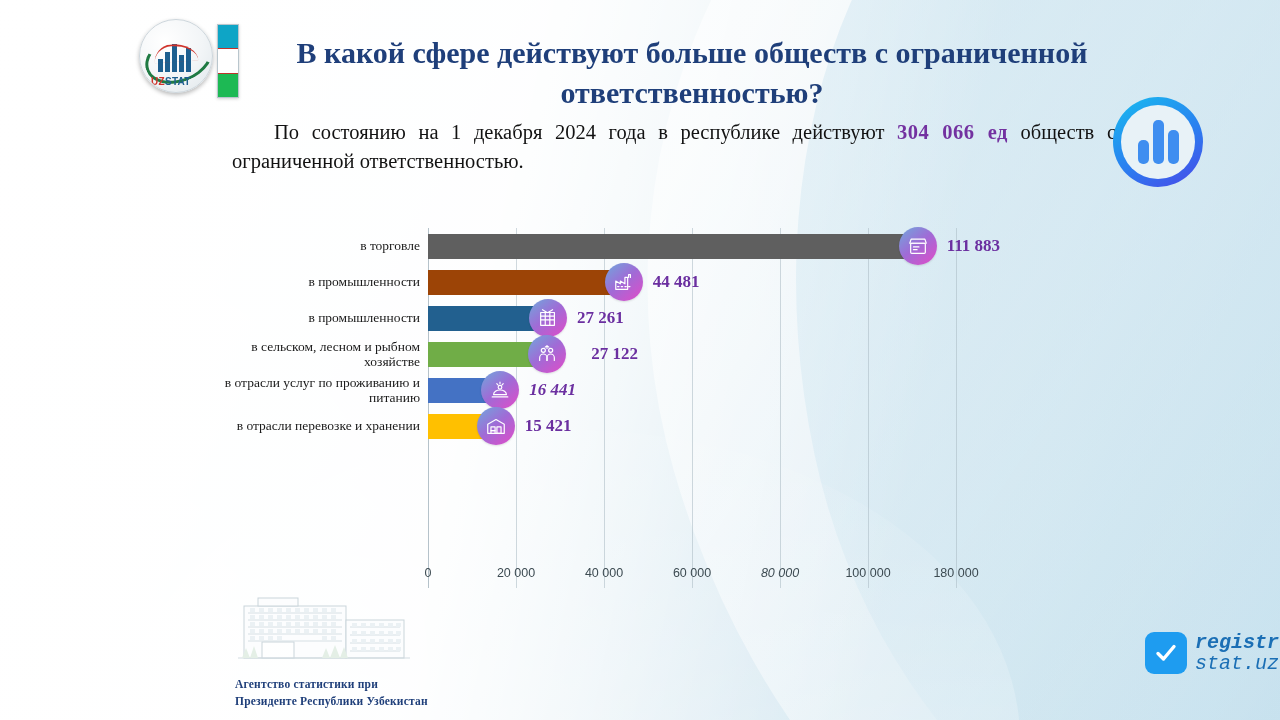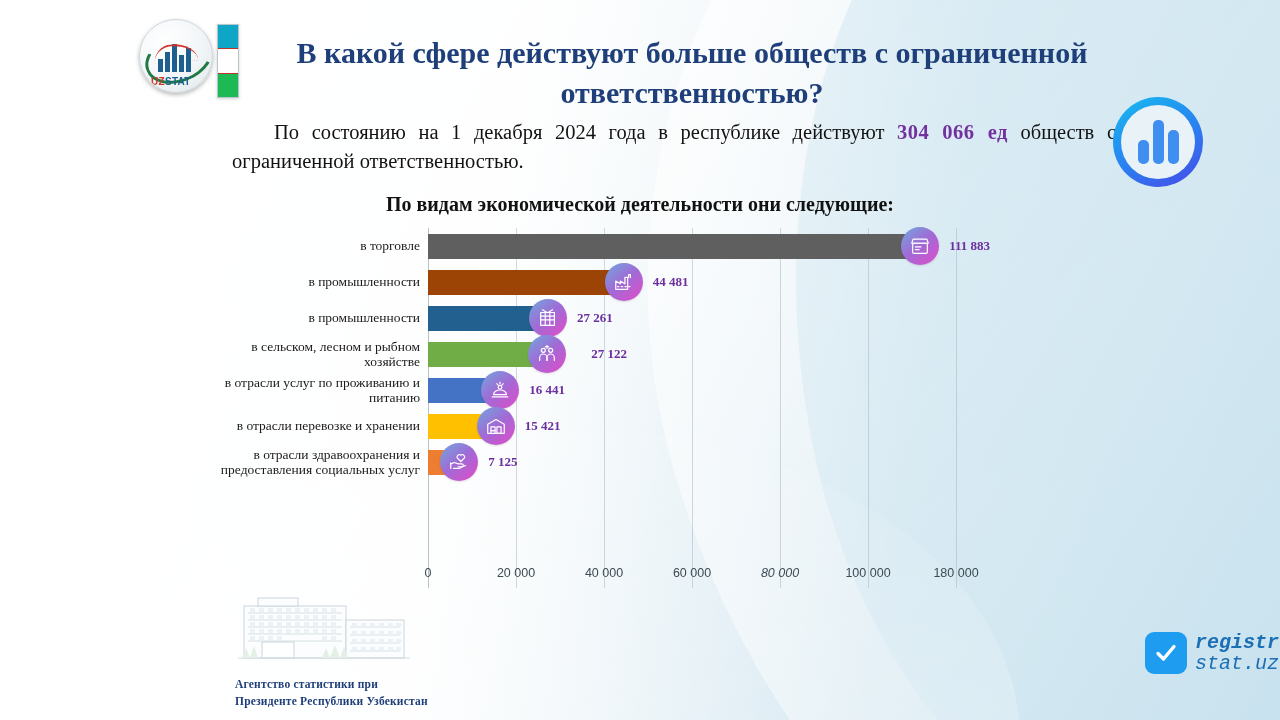--- a/index.html
+++ b/index.html
@@ -258,21 +258,21 @@
     flex: 0 0 auto;
     position: relative;
     z-index: 3;
     box-shadow: 0 1px 2px rgba(0,0,0,.12);
   }
   .badge svg { display: block; }
   .val {
     margin-left: 10px;
     font-family: "Liberation Serif", serif;
     font-weight: bold;
-    font-size: 13px;
+    font-size: 17px;
     color: #6b2fa0;
     white-space: nowrap;
     text-align: right;
   }
   .xaxis {
     position: absolute;
     left: 228px; right: 0;
     bottom: 0;
     height: 26px;
   }
@@ -368,21 +368,20 @@
   <div class="lede"><span>По состоянию на 1 декабря 2024 года в республике действуют </span><span class="hl">304 066 ед</span><span> обществ с ограниченной ответственностью.</span></div>
 
   <div class="round-chart-icon">
     <div class="rci-bars">
       <i style="height:24px"></i>
         <i style="height:44px"></i>
         <i style="height:34px"></i>
     </div>
   </div>
 
-  <div class="section-head">По видам экономической деятельности они следующие:</div>
 
   <div id="chart">
     <div class="plot">
       <div id="gridlines">
           <div class="gridline" style="left: 0px; background: rgba(150, 168, 180, 0.7);"></div>
           <div class="gridline" style="left: 88px;"></div>
           <div class="gridline" style="left: 176px;"></div>
           <div class="gridline" style="left: 264px;"></div>
           <div class="gridline" style="left: 352px;"></div>
           <div class="gridline" style="left: 440px;"></div>
@@ -444,46 +443,34 @@
             <div class="cat-label">в отрасли услуг по проживанию и питанию</div>
             <div class="bar" style="width: 72.3404px; background: rgb(68, 114, 196);"></div>
             <div class="badge">
               <svg width="22" height="22" viewBox="0 0 24 24" fill="none" stroke="#ffffff" stroke-width="1.3" stroke-linecap="round" stroke-linejoin="round">
                 <circle cx="12" cy="9" r="2"></circle>
                 <path d="M12 3.5 v1.8 M8.5 5 l1.2 1.4 M15.5 5 l-1.2 1.4"></path>
                 <path d="M5 17 a7 5 0 0 1 14 0 Z"></path>
                 <path d="M3.5 19.5 h17"></path>
               </svg>
             </div>
-            <div class="val" style="color: rgb(107, 47, 160);">16 441</div>
+            <div class="val" style="color: rgb(107, 47, 160); font-style: italic;">16 441</div>
           </div>
           <div class="row">
             <div class="cat-label">в отрасли перевозке и хранении</div>
             <div class="bar" style="width: 67.8524px; background: rgb(255, 192, 0);"></div>
             <div class="badge">
               <svg width="22" height="22" viewBox="0 0 24 24" fill="none" stroke="#ffffff" stroke-width="1.3" stroke-linecap="round" stroke-linejoin="round">
                 <path d="M3 10 L12 5 L21 10 V20 H3 Z"></path>
                 <rect x="6.5" y="13" width="4.5" height="4"></rect>
                 <rect x="13" y="13" width="4.5" height="7"></rect>
                 <path d="M6.5 20 v-3 h4.5 v3"></path>
               </svg>
             </div>
             <div class="val" style="color: rgb(107, 47, 160);">15 421</div>
-          </div>
-          <div class="row">
-            <div class="cat-label">в отрасли здравоохранения и предоставления социальных услуг</div>
-            <div class="bar" style="width: 31.35px; background: rgb(237, 125, 49);"></div>
-            <div class="badge">
-              <svg width="22" height="22" viewBox="0 0 24 24" fill="none" stroke="#ffffff" stroke-width="1.3" stroke-linecap="round" stroke-linejoin="round">
-                <path d="M14 4.5 a2.6 2.6 0 0 1 4 3 l-4 4 l-4-4 a2.6 2.6 0 0 1 4-3 Z"></path>
-                <path d="M3 14 l4-1.5 4 1.5 h4 a1.6 1.6 0 0 1 0 3.2 h-4"></path>
-                <path d="M3 13 v6 M6 19 h6 l7-3.2"></path>
-              </svg>
-            </div>
-            <div class="val" style="color: rgb(107, 47, 160);">7 125</div>
           </div>
         </div>
     </div>
     <div class="xaxis" id="xaxis">
         <span class="tick" style="left: 0px;">0</span>
         <span class="tick" style="left: 88px;">20 000</span>
         <span class="tick" style="left: 176px;">40 000</span>
         <span class="tick" style="left: 264px; text-align: right;">60 000</span>
         <span class="tick" style="left: 352px; font-style: italic;">80 000</span>
         <span class="tick" style="left: 440px;">100 000</span>

